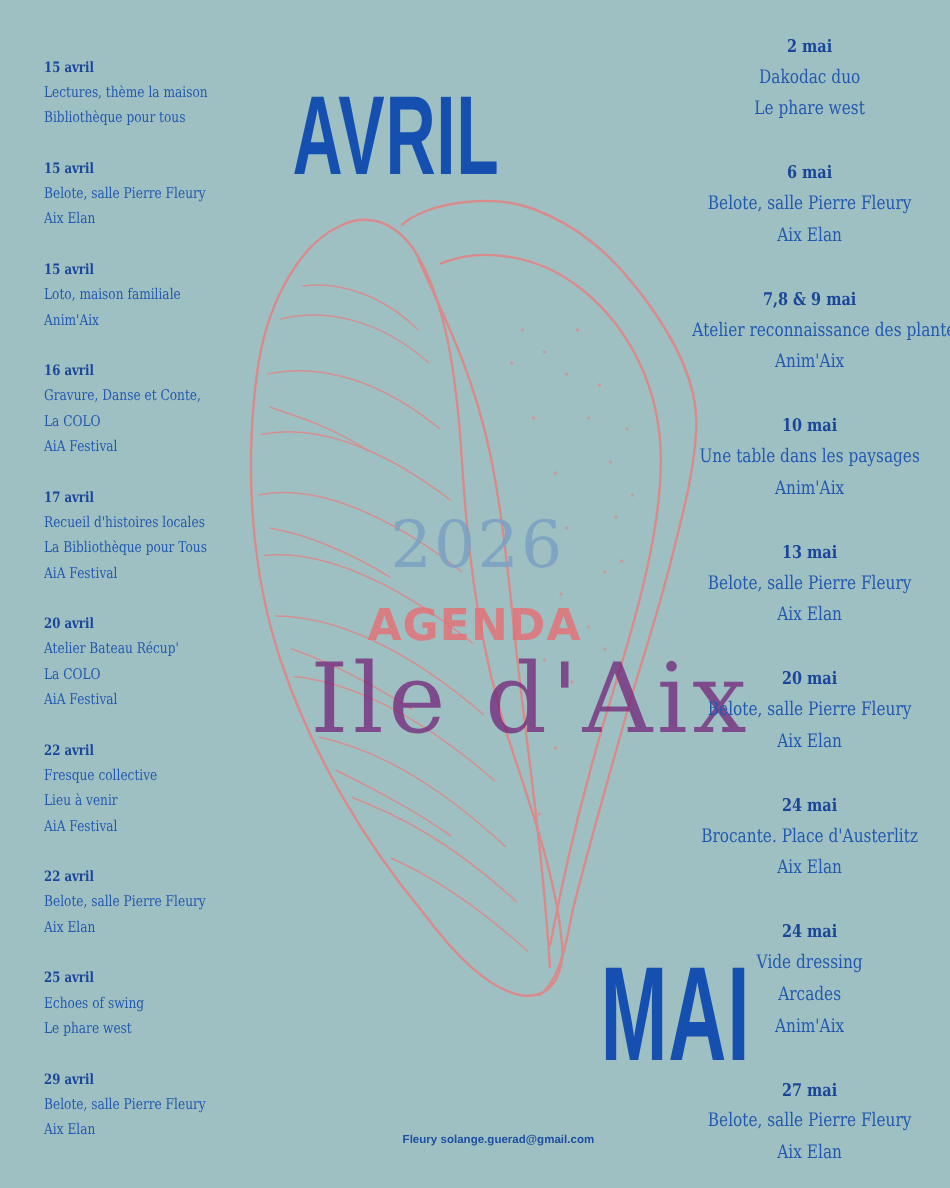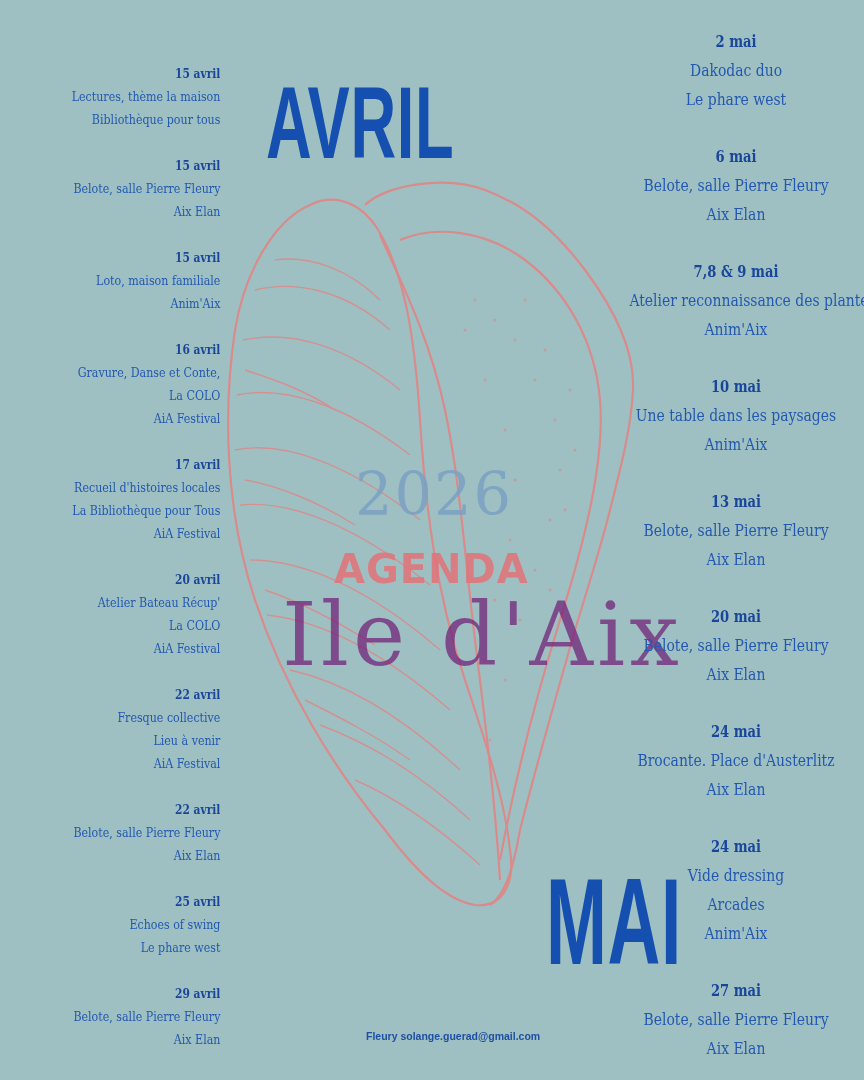--- a/index.html
+++ b/index.html
@@ -6,21 +6,21 @@
   body {
     width:864px; height:1080px; overflow:hidden;
     background:#9fc0c2;
     position:relative;
     font-family: "DejaVu Serif", "Liberation Serif", serif;
     color:#1d4fa3;
   }
   .left-col {
     position:absolute; left:40px; top:50px; width:220px;
   }
-  .ev { margin:12px 0 23px 0;text-align:right; }
+  .ev { margin:0 0 23px 0; }
   .ev .date {
     font-family: "DejaVu Serif", serif; font-weight:bold;
     font-size:13px; line-height:23px; color:#1a469a;
     transform:scaleX(0.82); transform-origin:left center; white-space:nowrap;
   }
   .ev .line {
     font-family: "DejaVu Serif", serif;
     font-size:13.5px; line-height:23px; color:#2258b0;
     transform:scaleX(0.82); transform-origin:left center; white-space:nowrap;
   }

